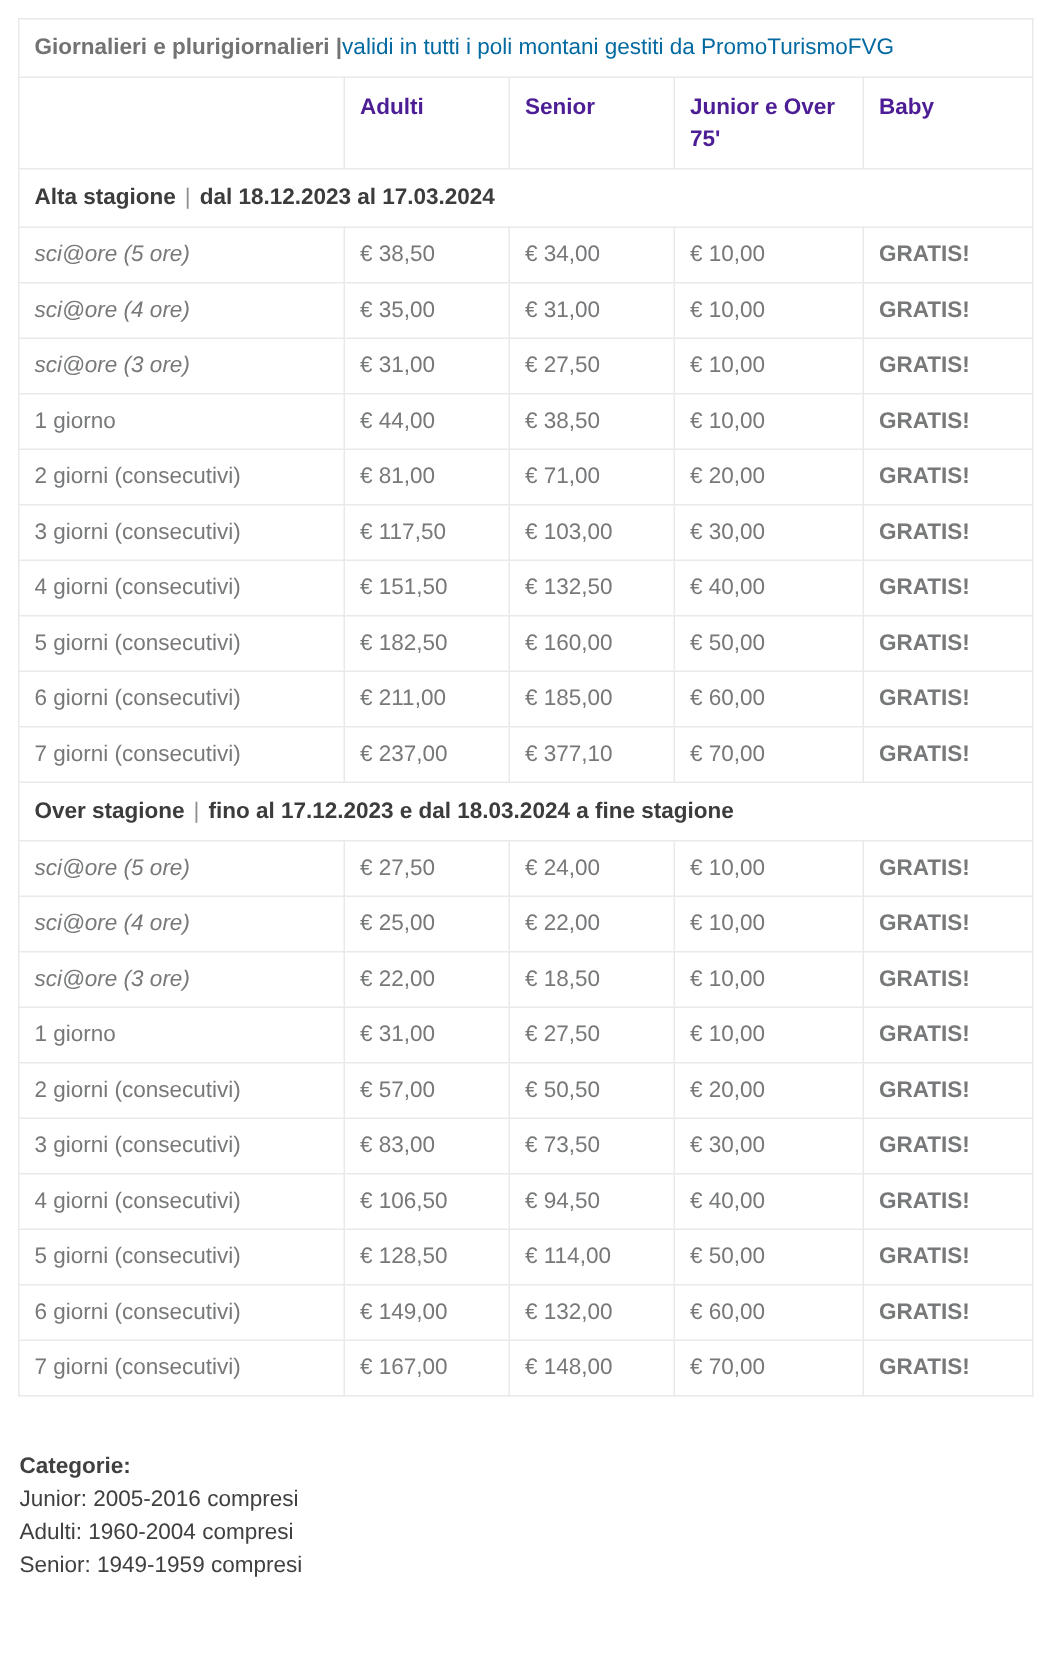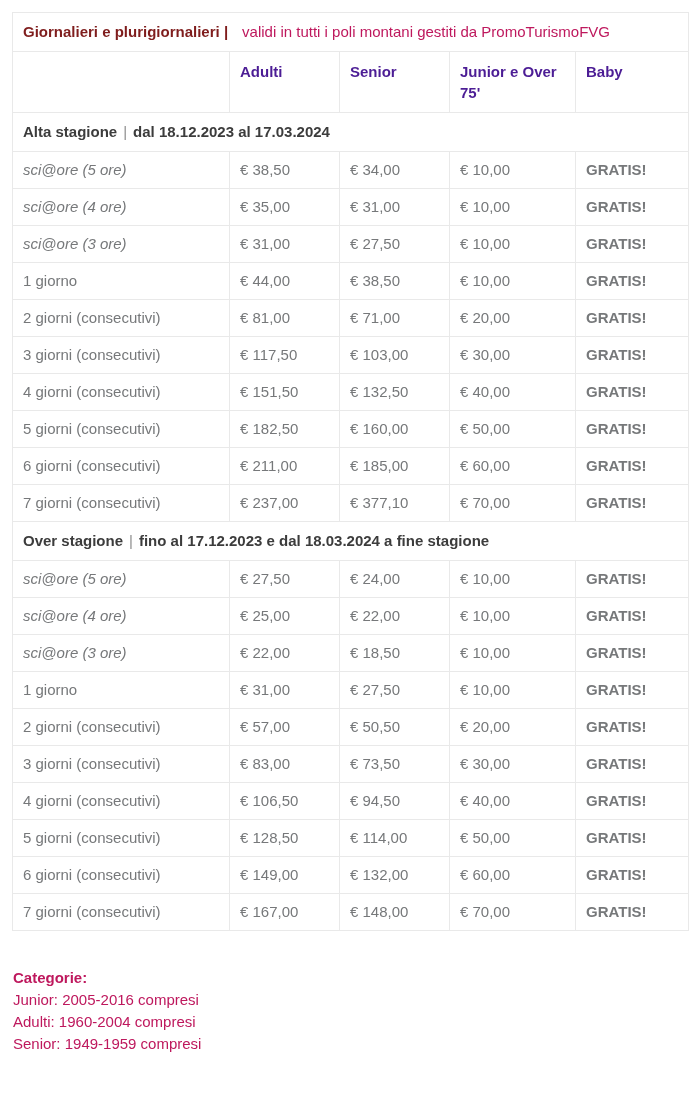--- a/index.html
+++ b/index.html
@@ -28,25 +28,25 @@
     overflow: hidden;
     white-space: normal;
   }
   
   tr.title-row td {
     padding: 9px 10px;
     background: #ffffff;
   }
   .t-bold {
     font-weight: 700;
-    color: #7f1d1d;
+    color: #737373;
   }
   .t-muted {
-    color: #be185d;
-    margin-left: 14px;
+    color: #0369a1;
+    margin-left: 0;
   }
   
   tr.head-row td {
     font-weight: 700;
     color: #4c1d95;
     vertical-align: top;
     padding: 9px 10px;
     line-height: 21px;
     height: 58px;
   }
@@ -75,21 +75,21 @@
   }
   td.baby-cell {
     font-weight: 700;
     color: #2d2d2d;
   }
   
   .categories {
     margin: 36px 0 0 1px;
     font-size: 15px;
     line-height: 22px;
-    color: #be185d;
+    color: #404040;
     padding-bottom: 10px;
   }
   .cat-title {
     font-weight: 700;
   }
 </style>
 </head>
 <body>
 
 <div class="page">

